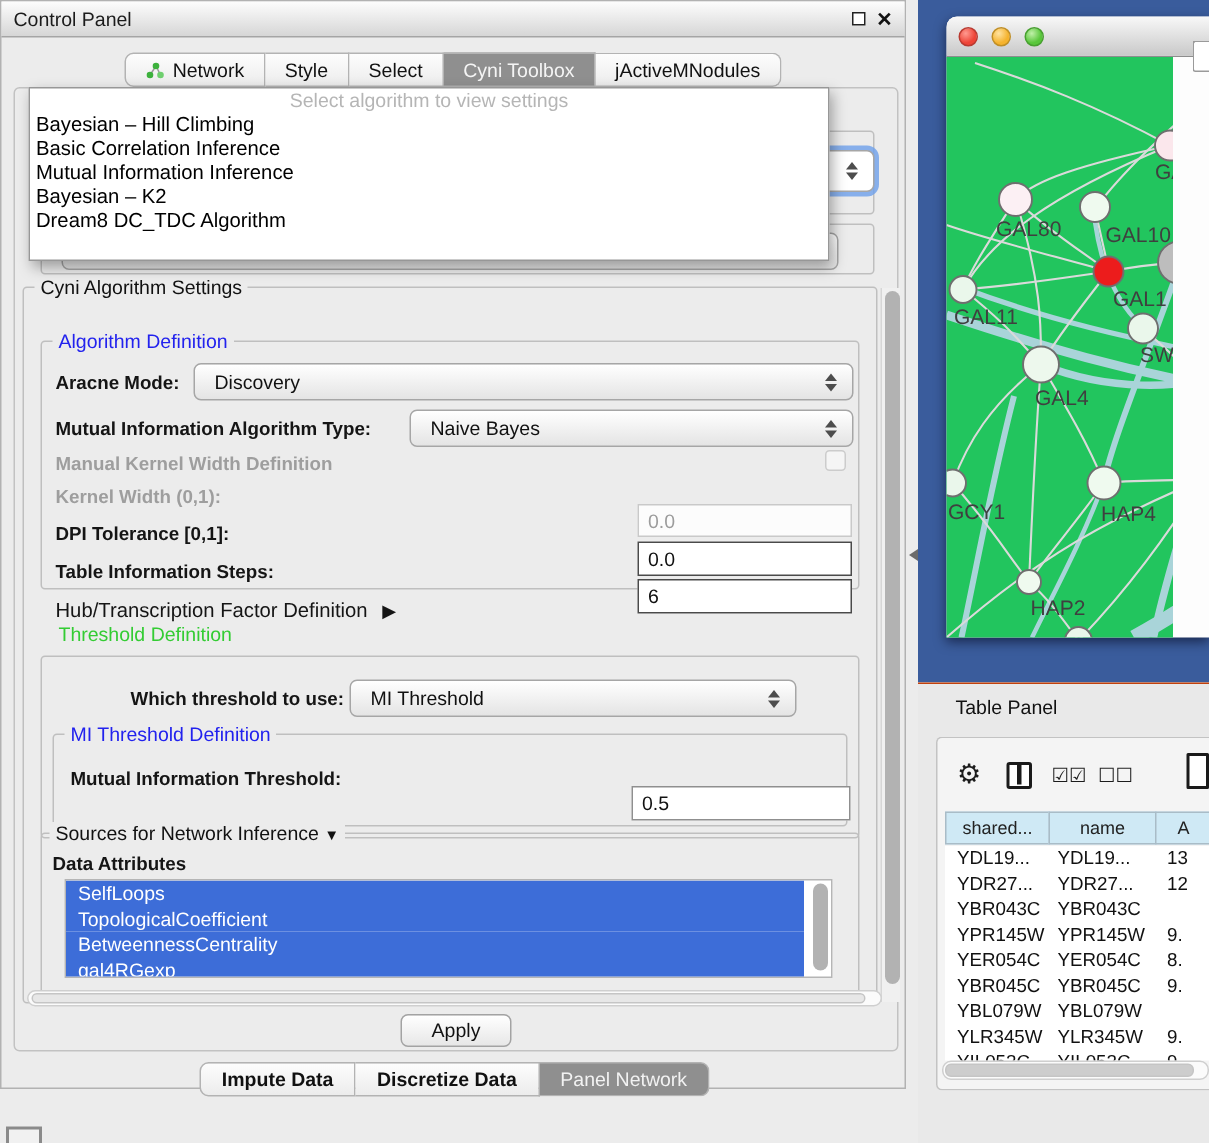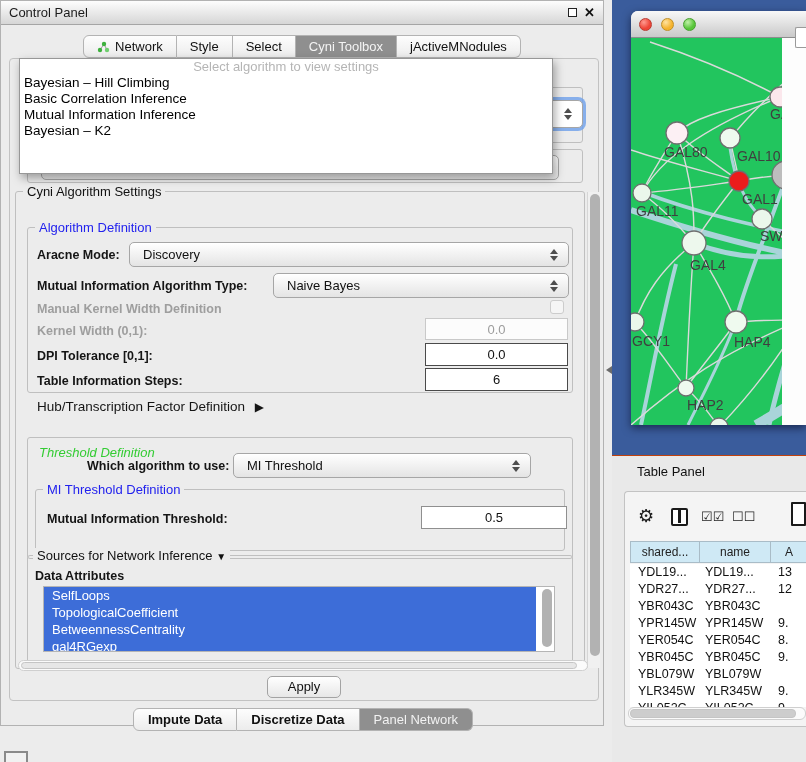--- a/index.html
+++ b/index.html
@@ -40,21 +40,21 @@
   .combo { position:absolute; background:linear-gradient(#ffffff,#e4e4e4); border:1px solid #a6a6a6;
            border-radius:5px; font-size:13px; color:#111; display:flex; align-items:center;
            padding:0 24px 0 13px; box-shadow:inset 0 1px 0 #fff; }
   .stepper { position:absolute; right:9px; top:50%; margin-top:-6px; width:9px; height:12px; }
   .stepper::before { content:""; position:absolute; top:0; left:0; border-left:4.5px solid transparent;
            border-right:4.5px solid transparent; border-bottom:5px solid #4d4d4d; }
   .stepper::after { content:""; position:absolute; bottom:0; left:0; border-left:4.5px solid transparent;
            border-right:4.5px solid transparent; border-top:5px solid #4d4d4d; }
 
   .tin { position:absolute; background:#fff; border:1.5px solid #4a4a4a; font-size:13px; color:#111;
-         text-align:center; padding:0 6px; font-family:"Liberation Sans", sans-serif; }
+         text-align:left; padding:0 6px; font-family:"Liberation Sans", sans-serif;margin-top:18px; }
   .tin.dis { border:1px solid #c9c9c9; color:#9c9c9c; background:#fcfcfc; }
 
   .chk { position:absolute; width:14px; height:14px; border:1px solid #cccccc; border-radius:3px; background:#f5f5f5; }
 
   
   .popup { position:absolute; left:18px; top:57px; width:534px; height:116px; background:#fff;
            border:1px solid #979797; box-shadow:2px 4px 9px rgba(0,0,0,.35); z-index:30; }
   .popup .ph { height:16px; line-height:16px; text-align:center; color:#b5b5b5; font-size:13px; }
   .popup .item { height:16px; line-height:16px; padding-left:4px; font-size:13.5px; color:#000; white-space:nowrap; }
   .popup .item.bold { font-weight:bold; }
@@ -252,20 +252,21 @@
     <div class="combo" style="left:40px; top:154px; width:518px; height:25px;">
       <span class="stepper"></span>
     </div>
 
     <div class="popup">
       <div class="ph">Select algorithm to view settings</div>
       <div class="item">Bayesian – Hill Climbing</div>
       <div class="item">Basic Correlation Inference</div>
       <div class="item">Mutual Information Inference</div>
       <div class="item">Bayesian – K2</div>
+      <div class="item">Dream8 DC_TDC Algorithm</div>
     </div>
 
     <div class="group" style="left:14px; top:190px; width:570px; height:478px;"></div>
     <div class="glabel" style="left:22px; top:183px;">Cyni Algorithm Settings</div>
 
     <div class="vsb-track" style="left:586px; top:191px; width:13px; height:476px;">
       <div class="vsb-thumb" style="left:1.5px; top:2px; width:10px; height:462px;"></div>
     </div>
 
     <div class="group" style="left:26px; top:226px; width:546px; height:166px;"></div>
@@ -294,23 +295,23 @@
 
     <div class="lbl" style="left:36px; top:373px;">Table Information Steps:</div>
     <input class="tin" style="left: 424px; top: 367px; width: 143px; height: 23px;" readonly="" value="6">
 
     <div class="lbl plain" style="left:36px; top:398px; font-size:13.5px;">
       <span>Hub/Transcription Factor Definition</span>
       <span style="font-size:12px; margin-left:6px;">▶</span>
     </div>
 
     <div class="group" style="left:26px; top:436px; width:546px; height:122px;"></div>
-    <div class="glabel green" style="left:34px; top:444px;font-style:italic;">Threshold Definition</div>
-
-    <div class="lbl" style="left:86px; top:458px;">Which algorithm to use:</div>
+    <div class="glabel green" style="left:34px; top:414px;">Threshold Definition</div>
+
+    <div class="lbl" style="left:86px; top:458px;">Which threshold to use:</div>
     <div class="combo" style="left:232px; top:452px; width:298px; height:25px;">
       <span>MI Threshold</span>
       <span class="stepper"></span>
     </div>
 
     <div class="group" style="left:34px; top:488px; width:530px; height:62px;"></div>
     <div class="glabel blue" style="left:42px; top:481px;">MI Threshold Definition</div>
 
     <div class="lbl" style="left:46px; top:511px;">Mutual Information Threshold:</div>
     <input class="tin" style="left: 420px; top: 505px; width: 146px; height: 23px; border-width: 1px; border-color: rgb(143, 143, 143);" readonly="" value="0.5">

